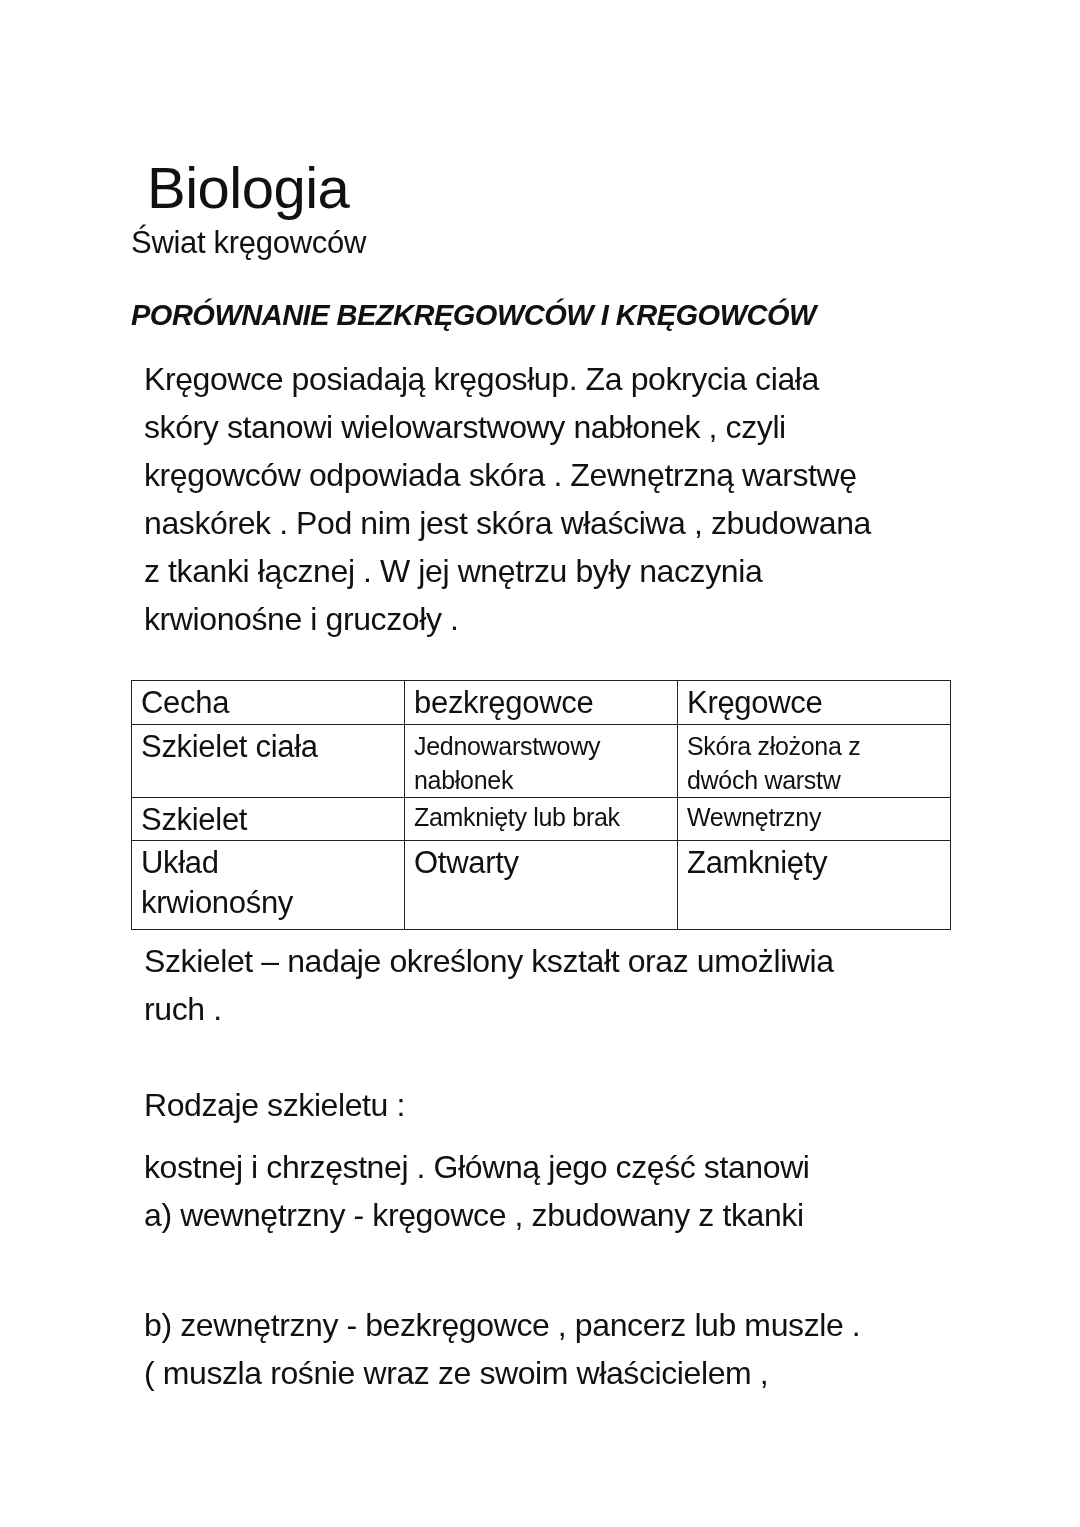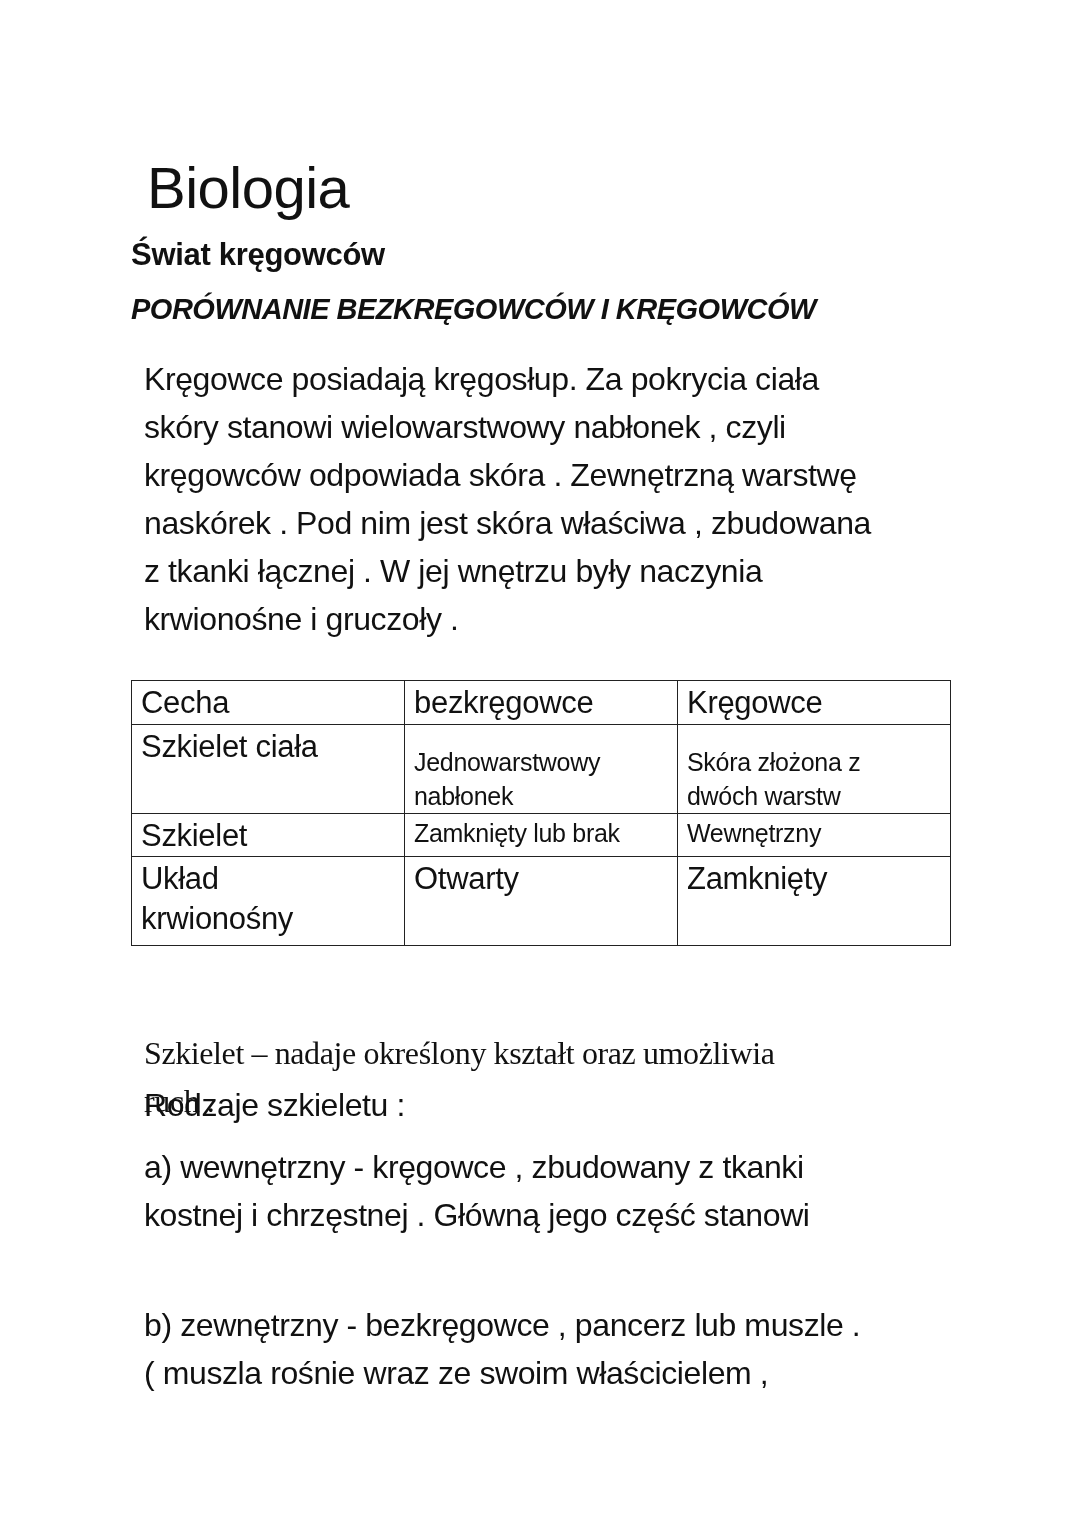--- a/index.html
+++ b/index.html
@@ -27,31 +27,31 @@
       top: 140px;
       font-size: 58px;
       line-height: 64px;
       font-weight: normal;
       margin: 16px;
       letter-spacing: -0.5px;
     }
     .subtitle {
       position: absolute;
       left: 0;
-      top: 236px;
+      top: 224px;
       font-size: 31px;
       line-height: 38px;
-      font-weight: bold;
+      font-weight: normal;
       margin: 0;
       letter-spacing: -0.3px;
     }
     .heading-caps {
       position: absolute;
       left: 0;
-      top: 290px;
+      top: 296px;
       font-size: 29px;
       line-height: 38px;
       font-weight: bold;
       font-style: italic;
       margin: 0;
       letter-spacing: -0.5px;
       white-space: nowrap;
     }
     .para {
       position: absolute;
@@ -60,21 +60,21 @@
       font-size: 32px;
       line-height: 48px;
       width: 820px;
       letter-spacing: -0.4px;
     }
     .para .line {
       display: block;
       white-space: nowrap;
     }
     #intro { top: 342px; }
-    #skeleton-def { top: 1016px; font-family: Liberation Serif, serif; }
+    #skeleton-def { top: 924px; }
     #types-heading { top: 1068px; }
     #type-a { top: 1130px; }
     #type-b { top: 1288px; }
 
     table.compare {
       position: absolute;
       left: 0;
       top: 680px;
       width: 819px;
       border-collapse: collapse;
@@ -88,21 +88,21 @@
     }
     table.compare col.c1 { width: 273px; }
     table.compare col.c2 { width: 273px; }
     table.compare col.c3 { width: 273px; }
     .cell-lg { font-size: 31px; line-height: 40px; }
     .cell-sm { font-size: 25px; line-height: 34px; }
     .row-head td { height: 41px; }
     .row-cover td { height: 68px; }
     .row-skeleton td { height: 40px; }
     .row-blood td { height: 86px; }
-    .row-cover td.cell-sm { padding-top: 20px; }
+    .row-cover td.cell-sm { padding-top: 4px; }
     .row-skeleton td.cell-sm { padding-top: 2px; }
   </style>
 </head>
 <body>
 
 <div class="page">
 
   <h1 class="title">Biologia</h1>
 
   <h2 class="subtitle">Świat kręgowców</h2>
@@ -160,22 +160,22 @@
   <p class="para" id="skeleton-def">
     <span class="line">Szkielet – nadaje określony kształt oraz umożliwia</span>
     <span class="line">ruch .</span>
   </p>
 
   <p class="para" id="types-heading">
     <span class="line">Rodzaje szkieletu :</span>
   </p>
 
   <p class="para" id="type-a">
+    <span class="line">kostnej i chrzęstnej . Główną jego część stanowi</span>
     <span class="line">a) wewnętrzny -  kręgowce , zbudowany z tkanki</span>
-    <span class="line">kostnej i chrzęstnej . Główną jego część stanowi</span>
   </p>
 
   <p class="para" id="type-b">
     <span class="line">b) zewnętrzny  - bezkręgowce , pancerz lub muszle .</span>
     <span class="line">( muszla rośnie wraz ze swoim właścicielem ,</span>
   </p>
 
 </div>
 
 </body></html>

